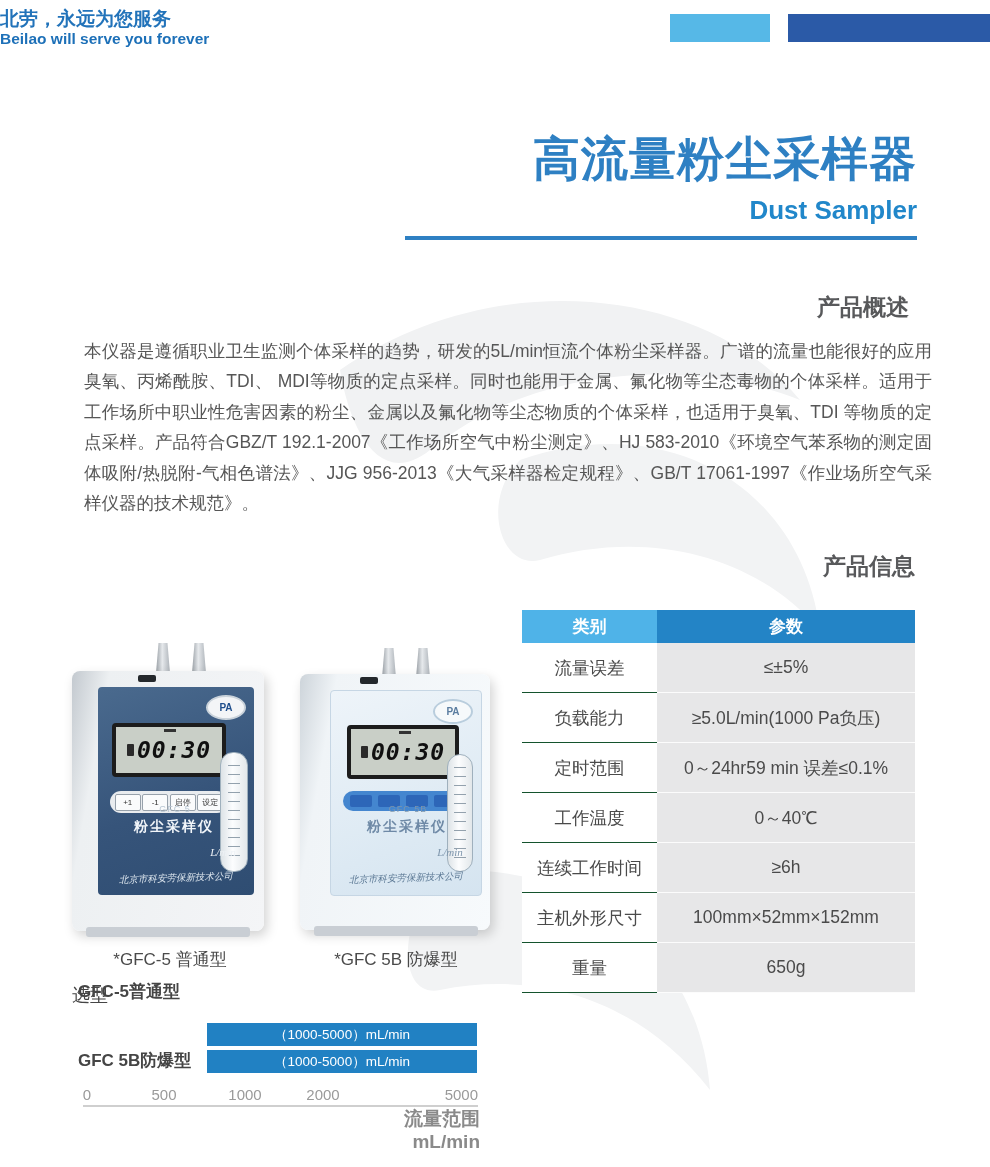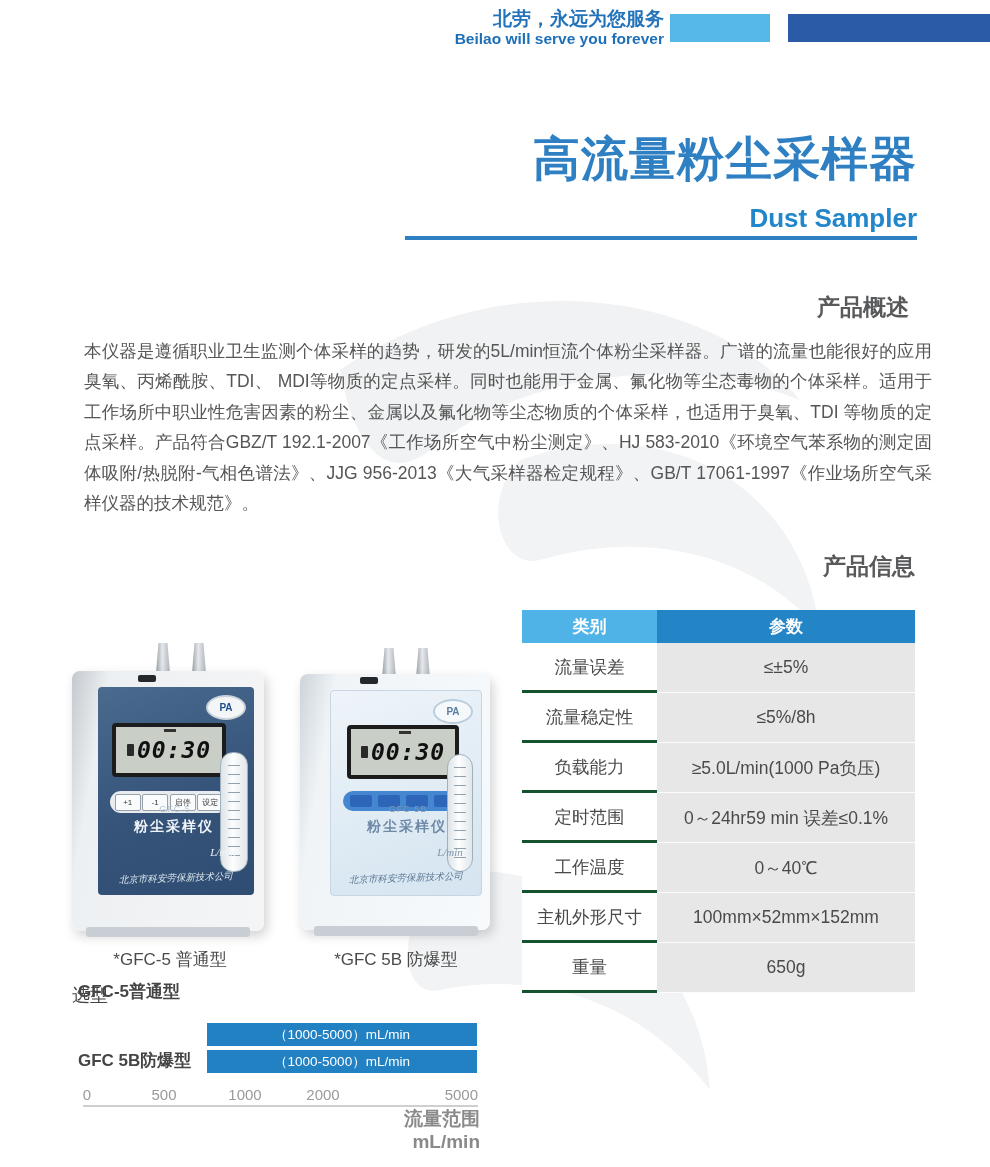--- a/index.html
+++ b/index.html
@@ -6,50 +6,50 @@
   .page{position:relative;width:990px;height:1167px;background:#fff;overflow:hidden;
         font-family:"Liberation Sans",sans-serif;color:#565656;}
   .abs{position:absolute;}
 
   
   .watermark{position:absolute;left:280px;top:230px;width:560px;height:920px;z-index:0;}
 
   .content{position:absolute;inset:0;z-index:1;}
 
   
-  .slogan{top:8px;left:12px;width:652px;text-align:right;line-height:1.15;}
+  .slogan{top:8px;left:0;width:652px;line-height:1.15;}
   .slogan-cn{font-size:19px;font-weight:bold;color:#2273ba;}
   .slogan-en{font-size:15.5px;font-weight:bold;color:#1d70b8;}
   .brandbar-light{top:14px;left:670px;width:100px;height:28px;background:#56b8e7;}
   .brandbar-dark{top:14px;left:788px;width:202px;height:28px;background:#2b5aa7;}
 
   
   .title-block{top:133px;right:73px;text-align:right;}
   .title-cn{font-size:47px;font-weight:800;color:#2e80c3;letter-spacing:1px;line-height:1.1;}
-  .title-en{font-size:26px;font-weight:800;color:#2187ca;margin-top:18px;}
+  .title-en{font-size:26px;font-weight:800;color:#2187ca;margin-top:10px;}
   .title-rule{top:236px;left:405px;width:512px;height:4px;background:#2e80c3;}
 
   
   .sec-head{font-size:23px;font-weight:bold;color:#58595b;text-align:right;}
   .head-overview{top:292px;right:81px;}
   .head-info{top:551px;right:75px;}
 
   
   .overview{top:336px;left:84px;width:848px;font-size:17.5px;line-height:1.74;
             color:#565656;text-align:justify;}
 
   
   .spec{top:610px;left:522px;width:393px;}
   .spec-hrow{display:flex;height:33px;}
   .spec-h1{width:135px;background:#4fb3e8;color:#fff;font-size:17px;font-weight:bold;
            display:flex;align-items:center;justify-content:center;}
   .spec-h2{flex:1;background:#2384c6;color:#fff;font-size:17px;font-weight:bold;
            display:flex;align-items:center;justify-content:center;}
   .spec-r{display:flex;height:50px;}
-  .spec-c1{width:135px;background:#fff;border-bottom:3px solid #14532d;color:#4a4a4a;
+  .spec-c1{width:135px;background:#fff;border-bottom:1px solid #14532d;color:#4a4a4a;
            font-size:17.5px;display:flex;align-items:center;justify-content:center;}
   .spec-c2{flex:1;background:#e7e7e8;border-bottom:1px solid #fcfcfc;color:#4a4a4a;
            font-size:17.5px;display:flex;align-items:center;justify-content:center;text-align:center;}
 
   
   .device{width:200px;height:300px;}
   .dev-left{left:70px;top:643px;}
   .dev-right{left:298px;top:648px;width:196px;height:292px;}
   .nozzle{position:absolute;width:14px;height:30px;top:0;
           background:linear-gradient(90deg,#9aa0a6,#e6e9ec 45%,#aeb4ba);
@@ -161,34 +161,34 @@
     <div class="abs spec">
       <div class="spec-hrow">
         <div class="spec-h1">类别</div>
         <div class="spec-h2">参数</div>
       </div>
       <div class="spec-r">
         <div class="spec-c1">流量误差</div>
         <div class="spec-c2">≤±5%</div>
       </div>
       <div class="spec-r">
-        <div class="spec-c1">流量稳定性</div>
-        <div class="spec-c2">≤5%/8h</div>
-      </div>
-      <div class="spec-r">
         <div class="spec-c1">负载能力</div>
         <div class="spec-c2">≥5.0L/min(1000 Pa负压)</div>
       </div>
       <div class="spec-r">
         <div class="spec-c1">定时范围</div>
         <div class="spec-c2">0～24hr59 min 误差≤0.1%</div>
       </div>
       <div class="spec-r">
         <div class="spec-c1">工作温度</div>
         <div class="spec-c2">0～40℃</div>
+      </div>
+      <div class="spec-r">
+        <div class="spec-c1">连续工作时间</div>
+        <div class="spec-c2">≥6h</div>
       </div>
       <div class="spec-r">
         <div class="spec-c1">主机外形尺寸</div>
         <div class="spec-c2">100mm×52mm×152mm</div>
       </div>
       <div class="spec-r">
         <div class="spec-c1">重量</div>
         <div class="spec-c2">650g</div>
       </div>
     </div>

